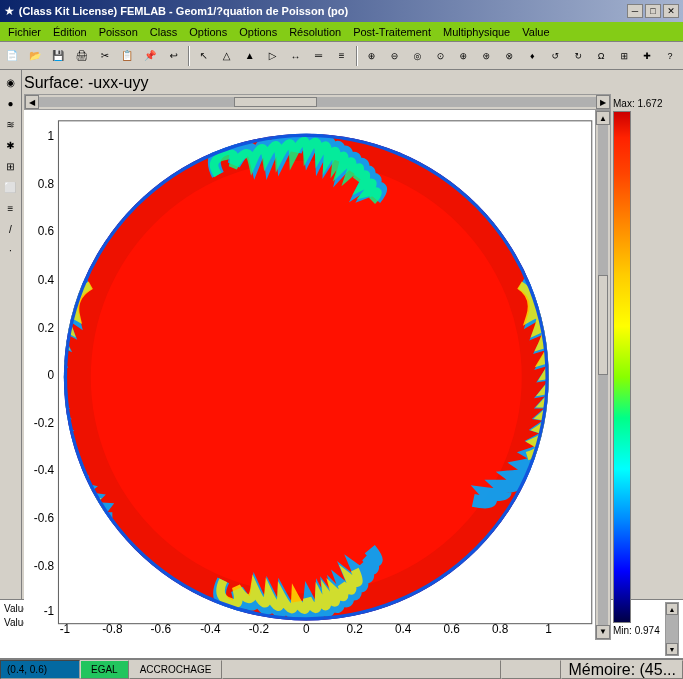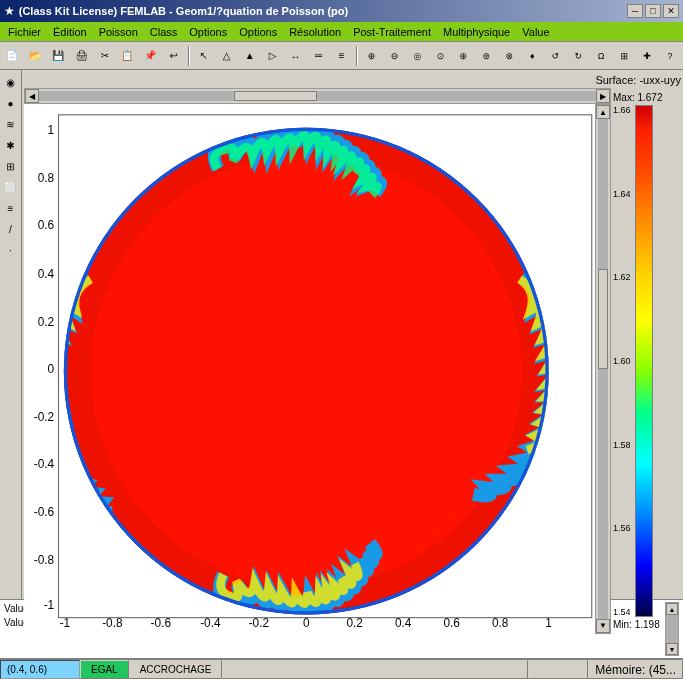--- a/index.html
+++ b/index.html
@@ -287,21 +287,21 @@
       <div class="left-btn">✱</div>
       <div class="left-btn">⊞</div>
       <div class="left-btn">⬜</div>
       <div class="left-btn">≡</div>
       <div class="left-btn">/</div>
       <div class="left-btn">·</div>
     </div>
 
   <div id="plot-container" style="flex:1; display:flex; flex-direction:column; padding:2px; background:#d4d0c8;">
 
-    <div id="surface-label" style="text-align:right; font-size:11px; padding:2px 0;">Surface: -uxx-uyy</div>
+    <div id="surface-label" style="text-align:left; font-size:16px; padding:2px 0;">Surface: -uxx-uyy</div>
 
     <div style="display:flex; flex:1; gap:2px;">
 
       <div style="display:flex; flex-direction:column; flex:1;">
 
         <div style="height:16px; display:flex; align-items:center; background:#d4d0c8; border:1px solid #999;">
           <div class="scroll-arrow">◀</div>
           <div style="flex:1; height:10px; background:#b0b0b0; position:relative;">
             <div style="position:absolute; left:35%; width:15%; height:100%; background:#d4d0c8; border:1px solid #808080;"></div>
           </div>
@@ -407,50 +407,41 @@
               <div style="position:absolute; top:30%; width:100%; height:20%; background:#d4d0c8; border:1px solid #808080;"></div>
             </div>
             <div class="scroll-arrow" style="width:14px; height:14px; background:#d4d0c8; border:1px solid #808080; display:flex; align-items:center; justify-content:center; font-size:8px;">▼</div>
           </div>
         </div>
       </div>
 
       <div id="colorbar-container" style="width:68px; display:flex; flex-direction:column; padding:4px 4px 4px 0; align-items:flex-start;">
         <div style="font-size:10px; margin-bottom:2px; white-space:nowrap;">Max: 1.672</div>
         <div style="display:flex; flex:1; gap:2px;">
-          <div style="display:flex; flex-direction:column; justify-content:space-between; font-size:9px; padding-right:2px;">
-            <span>1.66</span>
-            <span>1.64</span>
-            <span>1.62</span>
-            <span>1.60</span>
-            <span>1.58</span>
-            <span>1.56</span>
-            <span>1.54</span>
-          </div>
           <div style="width:18px; background: linear-gradient(to bottom, #cc0000 0%, #ff2200 5%, #ff4400 12%, #ff8800 22%, #ffcc00 32%, #ffff00 42%, #88ff00 52%, #00ff88 60%, #00ffff 70%, #0088ff 80%, #0000ff 90%, #000044 100%); border:1px solid #808080;"></div>
         </div>
-        <div style="font-size:10px; margin-top:2px; white-space:nowrap;">Min: 1.198</div>
+        <div style="font-size:10px; margin-top:2px; white-space:nowrap;">Min: 0.974</div>
       </div>
 
     </div>
   </div>
 </div>
 
 <div id="status-area" style="height:60px; background:white; border-top:1px solid #808080; padding:2px 4px; overflow:hidden; display:flex;">
   <div style="flex:1;">
     <div class="status-line">Value of integral: 5.173031, Expression: 1+Um, Subdomain: 1.</div>
     <div class="status-line">Value of integral: 5.173031, Expression: 1+Um, Subdomain: 1.</div>
   </div>
   <div style="width:14px; background:#d4d0c8; border:1px solid #999; display:flex; flex-direction:column;">
     <div style="width:12px; height:12px; background:#d4d0c8; border:1px solid #808080; display:flex; align-items:center; justify-content:center; font-size:7px;">▲</div>
     <div style="flex:1; background:#b0b0b0;"></div>
     <div style="width:12px; height:12px; background:#d4d0c8; border:1px solid #808080; display:flex; align-items:center; justify-content:center; font-size:7px;">▼</div>
   </div>
 </div>
 
 <div id="bottom-bar" style="height:20px; background:#d4d0c8; display:flex; align-items:stretch; border-top:1px solid #808080;">
-  <div class="bottom-item bottom-item-inset" style="min-width:80px; background:#7dd3fc; border:1px inset #999; padding:1px 6px; font-size:10px; display:flex; align-items:center;">(0.4, 0.6)</div>
+  <div class="bottom-item bottom-item-inset" style="min-width:80px; background:#0369a1; border:1px inset #999; padding:1px 6px; font-size:10px; display:flex; align-items:center;">(0.4, 0.6)</div>
   <div class="bottom-item" style="padding:1px 10px; border:1px outset #d4d0c8; background:#22c55e; font-size:10px; display:flex; align-items:center; cursor:pointer;">EGAL</div>
   <div class="bottom-item" style="padding:1px 10px; border:1px outset #d4d0c8; background:#d4d0c8; font-size:10px; display:flex; align-items:center; cursor:pointer;">ACCROCHAGE</div>
   <div class="bottom-item" style="flex:1; border:1px outset #d4d0c8;"></div>
   <div class="bottom-item" style="width:60px; border:1px outset #d4d0c8;"></div>
-  <div class="bottom-item" style="border:1px outset #d4d0c8; font-size:12px; display:flex; align-items:center; padding:1px 6px;">Mémoire: (45...</div>
+  <div class="bottom-item" style="border:1px outset #d4d0c8; font-size:16px; display:flex; align-items:center; padding:1px 6px;">Mémoire: (45...</div>
 </div>
 
 </body></html>

